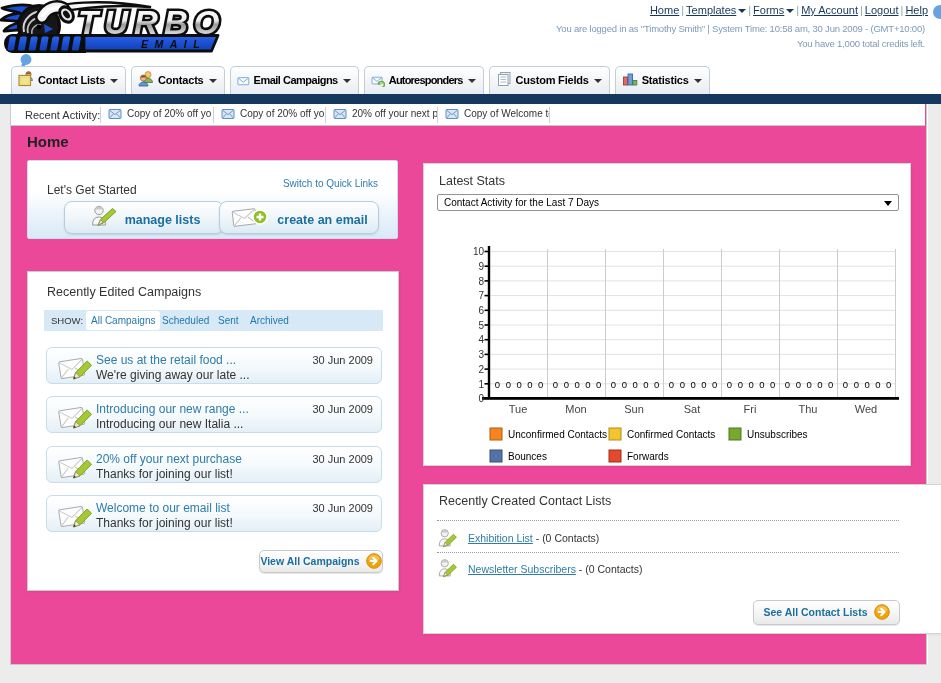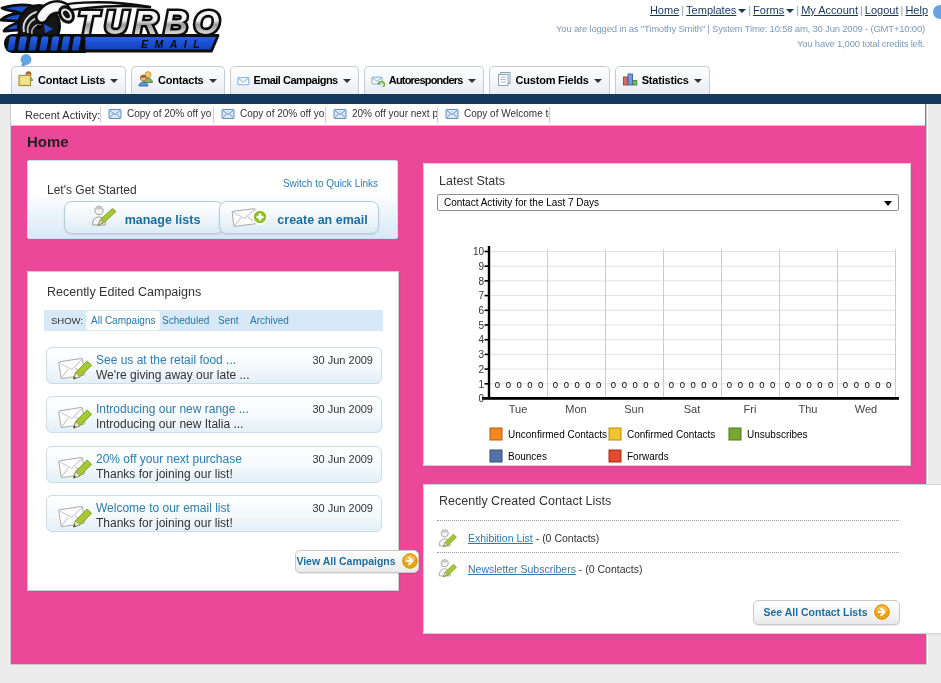--- a/index.html
+++ b/index.html
@@ -49,21 +49,21 @@
 #showbar .shw { position:absolute; left:7px; top:0; font-size:9.5px; color:#333; }
 #showbar .chip { position:absolute; left:42px; top:1px; height:19px; line-height:19px; padding:0 5px; background:#fff; border-radius:3px; }
 #showbar .s1 { position:absolute; left:118px; } #showbar .s2 { position:absolute; left:174px; } #showbar .s3 { position:absolute; left:206px; }
 .citem { position:absolute; left:18px; width:336px; height:37px; border:1px solid #c8dcea; border-radius:6px; background:linear-gradient(180deg,#ffffff,#f4f9fc 55%,#e3eff7); }
 .citem .ico { position:absolute; left:9px; top:3px; }
 .citem .t1 { position:absolute; left:49px; top:5px; font-size:12px; color:#2e7ca8; white-space:nowrap;}
 .citem .t2 { position:absolute; left:49px; top:20px; font-size:12px; color:#333; white-space:nowrap;}
 .citem .dt { position:absolute; right:8px; top:6px; font-size:11px; color:#333; }
 .graybtn { border:1px solid #c9c9c9; border-radius:5px; background:linear-gradient(180deg,#ffffff,#f5f5f5 55%,#e9e9e9); font-size:10.5px; font-weight:bold; color:#1c6e9e; text-align:center; box-shadow:0 1px 1px rgba(0,0,0,.1); white-space:nowrap;}
 .graybtn svg { vertical-align:-4px; margin-left:6px; }
-#viewall { position:absolute; left:231px; top:278px; width:124px; height:23px; line-height:21px;margin-left:36px;}
+#viewall { position:absolute; left:231px; top:278px; width:124px; height:23px; line-height:21px;}
 
 #panelC { position:absolute; left:412px; top:59px; width:488px; height:303px; border:1px solid #d4d4d4; background:#fff; box-shadow:1px 1px 2px rgba(0,0,0,.06);}
 #panelC .ttl { position:absolute; left:15px; top:10px; font-size:12.5px; color:#333; }
 #selbox { position:absolute; left:13px; top:30px; width:462px; height:17px; border:1px solid #919191; border-radius:2px; background:#fff; font-size:10px; color:#000; line-height:15px; padding-left:6px; }
 #selbox .arr { position:absolute; right:6px; top:6px; width:0; height:0; border-left:4.5px solid transparent; border-right:4.5px solid transparent; border-top:5px solid #000; }
 
 #panelD { position:absolute; left:412px; top:380px; width:572px; height:150px; border:1px solid #d4d4d4; background:#fff; box-shadow:1px 1px 2px rgba(0,0,0,.06);}
 #panelD .ttl { position:absolute; left:15px; top:9px; font-size:12.5px; color:#333; }
 .dot { position:absolute; left:13px; width:462px; border-top:1px dotted #999; }
 .clrow { position:absolute; left:44px; font-size:10.5px; color:#333; white-space:nowrap; }

